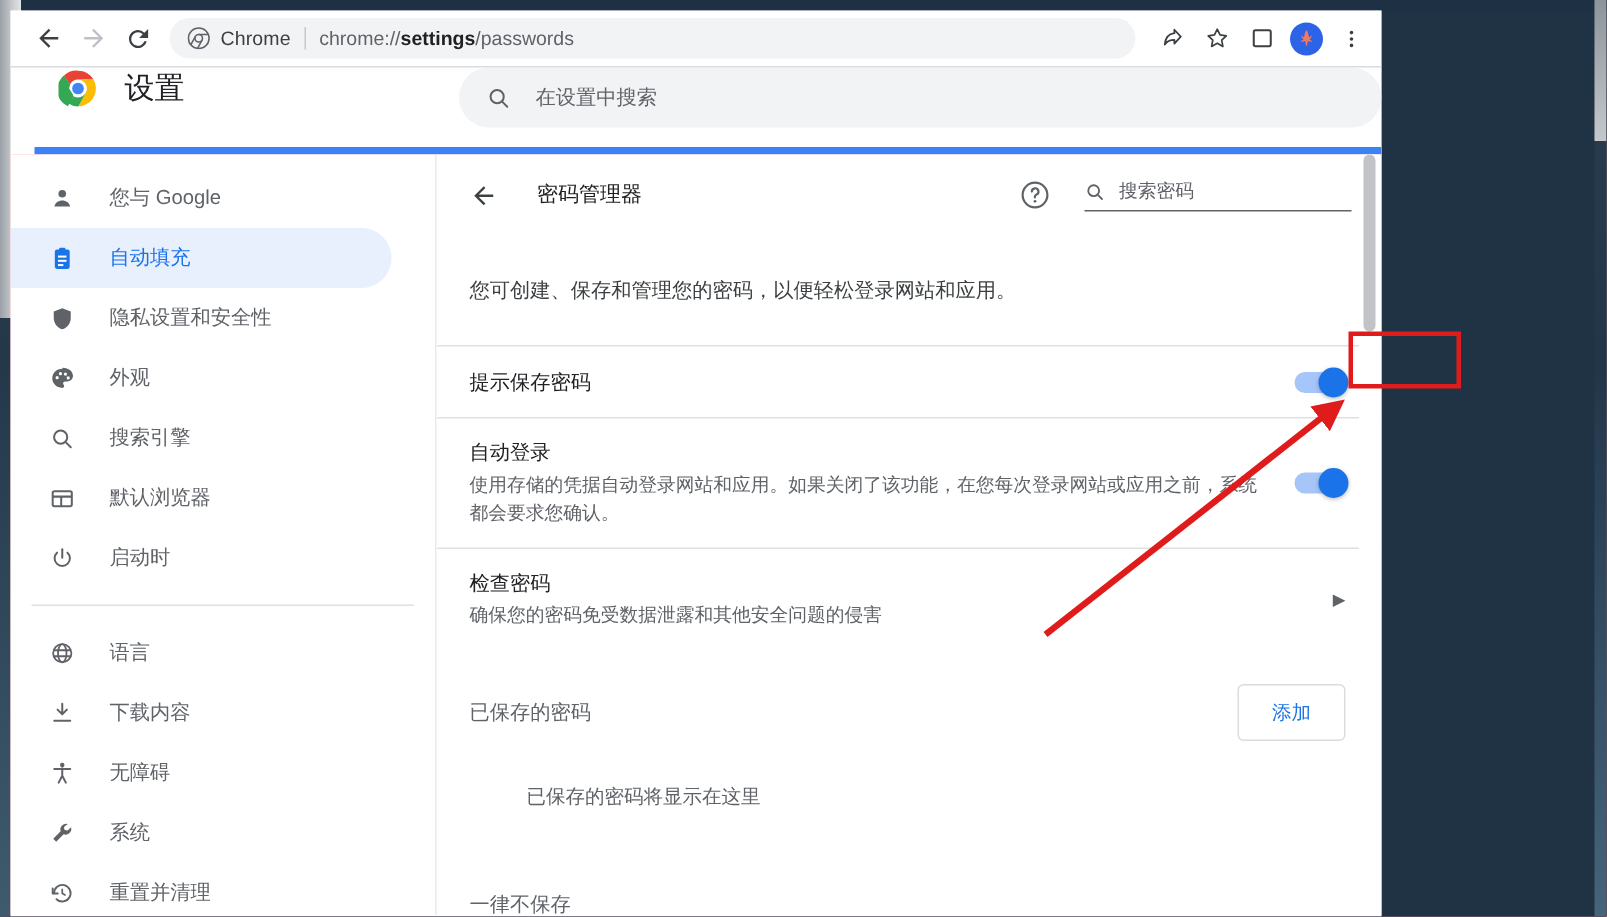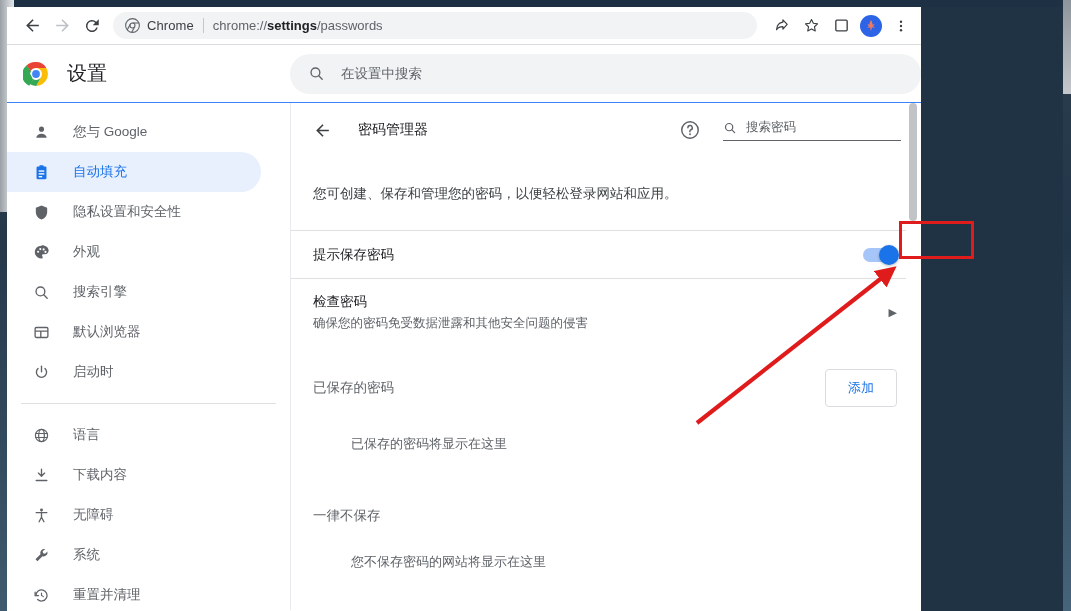--- a/index.html
+++ b/index.html
@@ -97,22 +97,23 @@
   .avatar {
     width: 22px; height: 22px; border-radius: 50%;
     background: #2d63e6;
     display: flex; align-items: center; justify-content: center;
   }
 
   
   .settings-header {
     height: 58px;
     background: #ffffff;
-    display: flex; align-items: center;
-    border-bottom: 1px solid #3b82f6;
+    display: flex; align-items: flex-start;
+    border-bottom: 5px solid #3b82f6;
+    margin-left: 16px;
   }
   .brand-zone {
     width: 283px; flex: none;
     display: flex; align-items: center;
     padding-left: 16px;
   }
   .chrome-logo { width: 26px; height: 26px; flex: none; }
   .settings-title {
     font-size: 20px; color: #202124; margin-left: 18px;
     font-weight: 400;
@@ -553,20 +554,29 @@
 
             <div class="row">
               <div class="row-text">
                 <div class="row-title">提示保存密码</div>
               </div>
               <div class="toggle">
                 <span class="knob"></span>
               </div>
             </div>
 
+            <div class="row">
+              <div class="row-text">
+                <div class="row-title">自动登录</div>
+                <div class="row-sub">使用存储的凭据自动登录网站和应用。如果关闭了该功能，在您每次登录网站或应用之前，系统都会要求您确认。</div>
+              </div>
+              <div class="toggle">
+                <span class="knob"></span>
+              </div>
+            </div>
 
             <div class="row">
               <div class="row-text">
                 <div class="row-title">检查密码</div>
                 <div class="row-sub">确保您的密码免受数据泄露和其他安全问题的侵害</div>
               </div>
               <span class="chev">▶</span>
             </div>
           </div>
 

